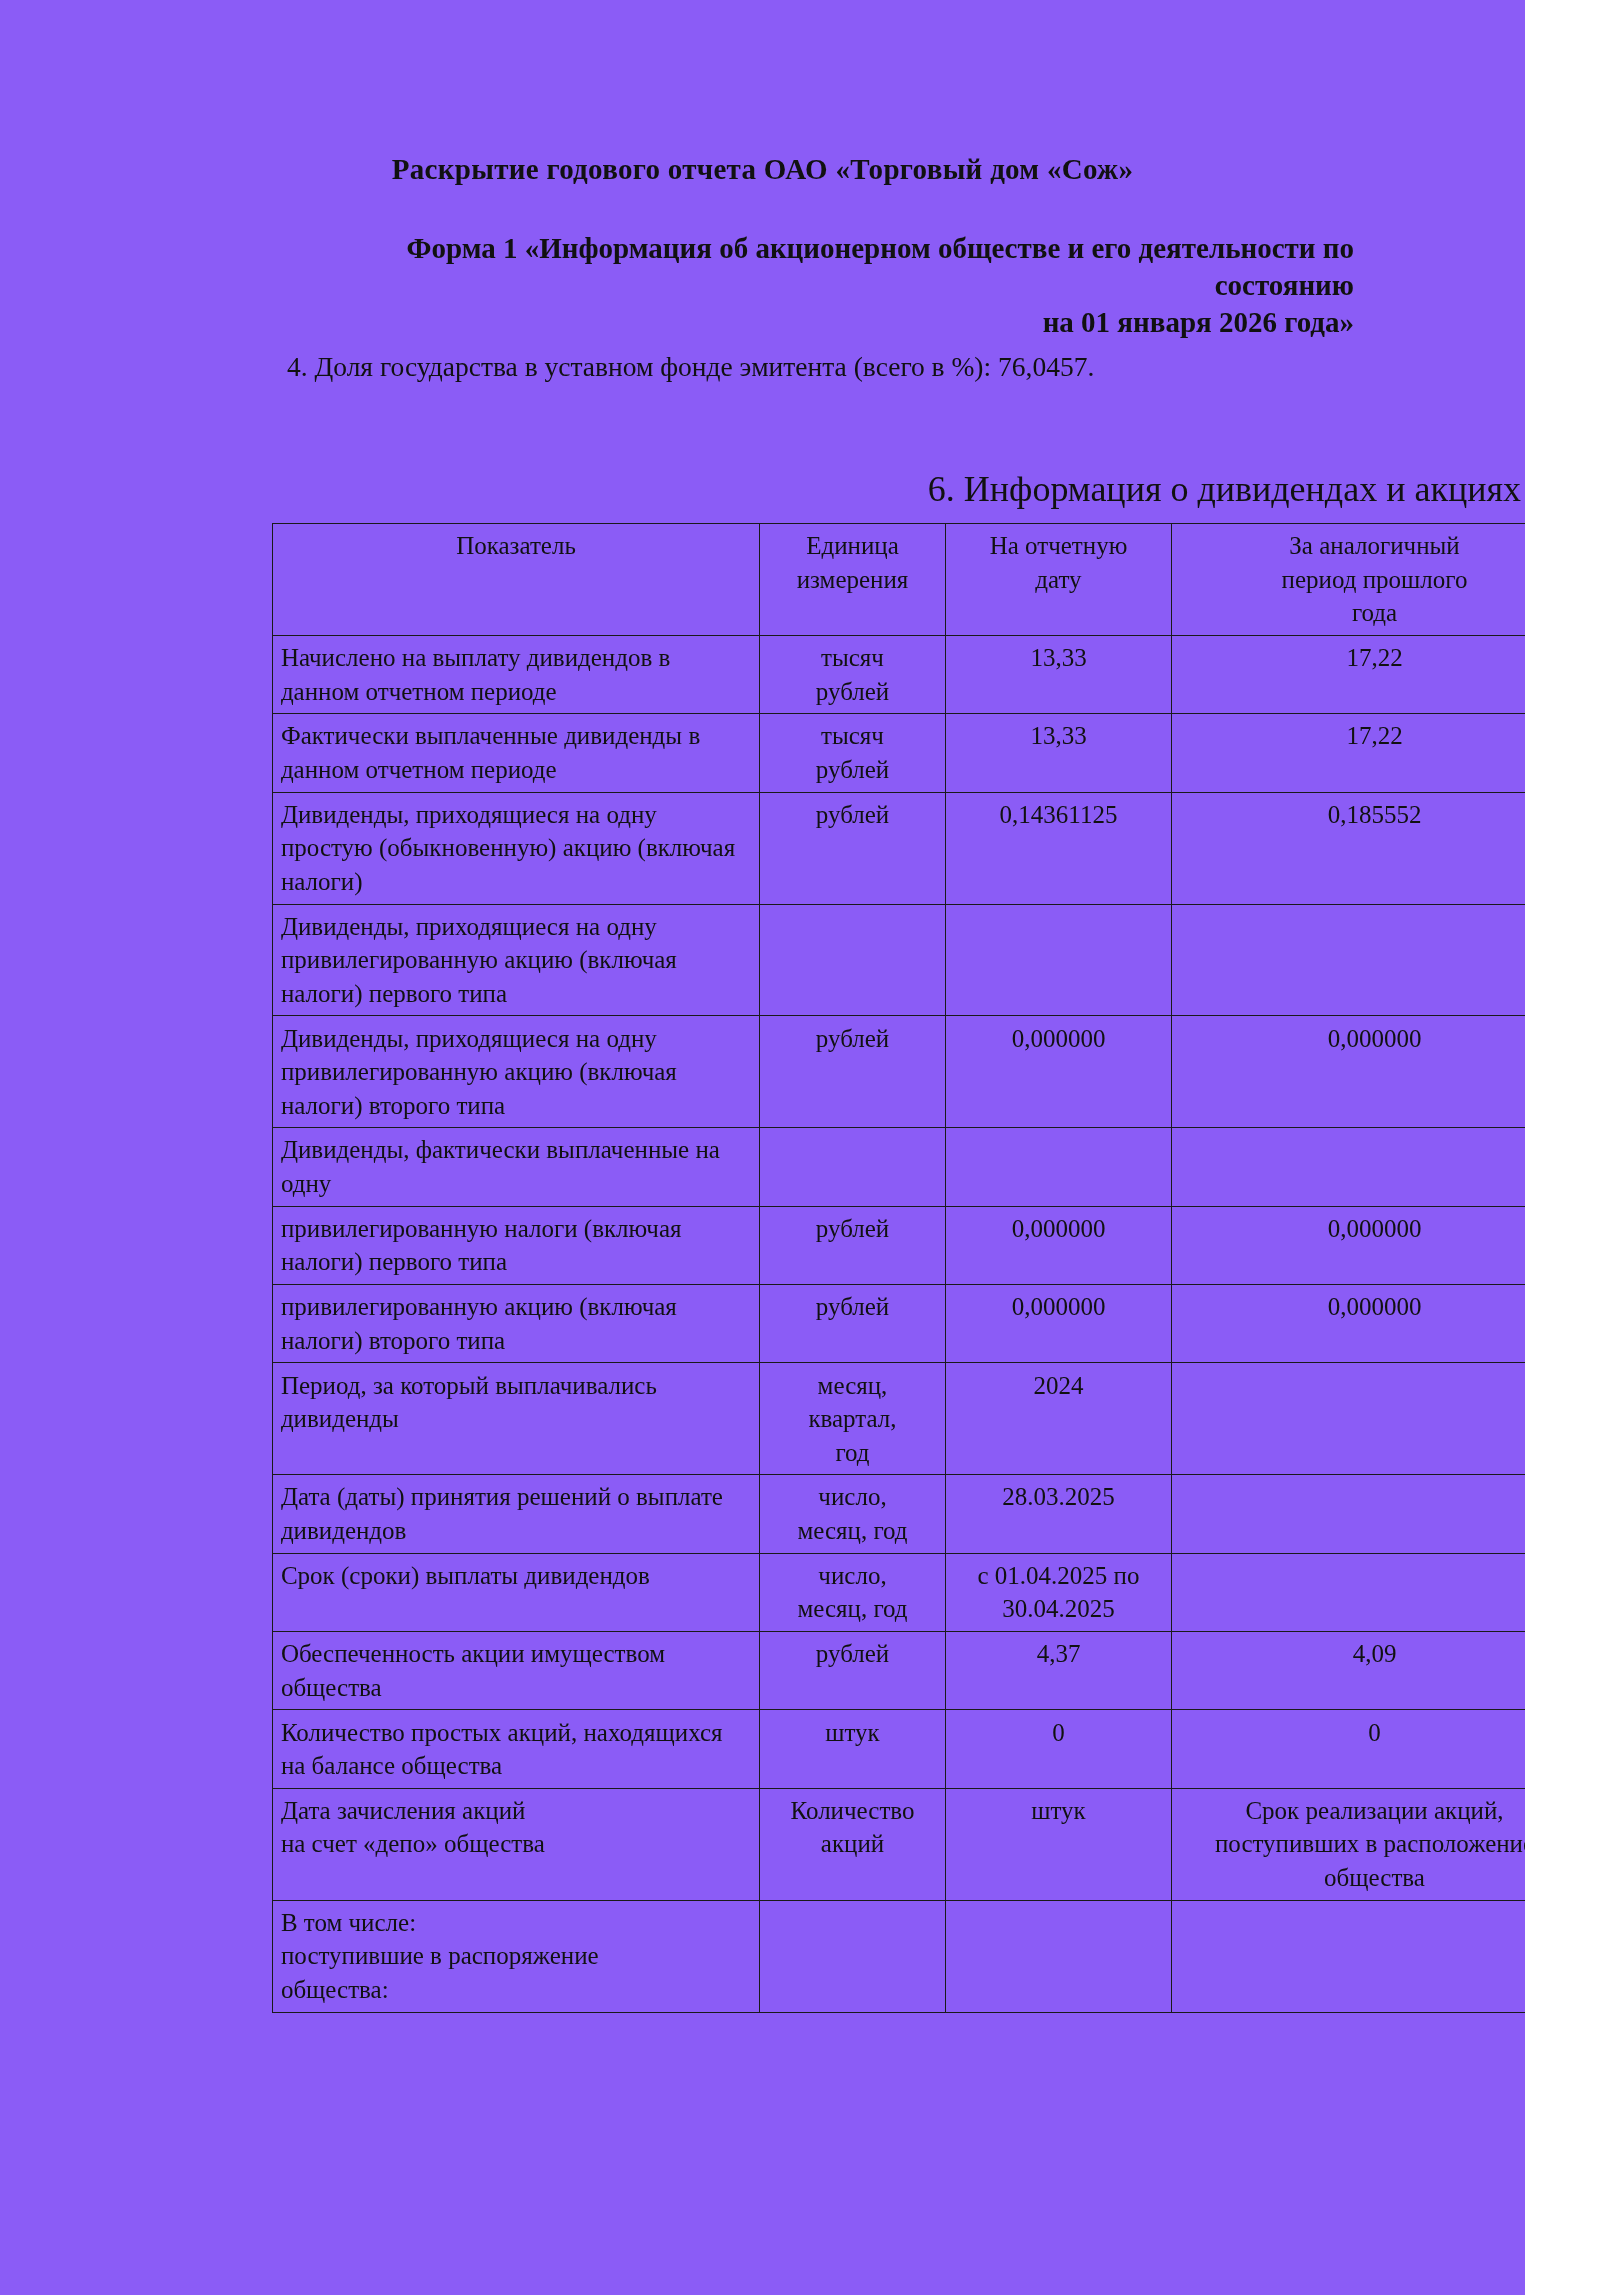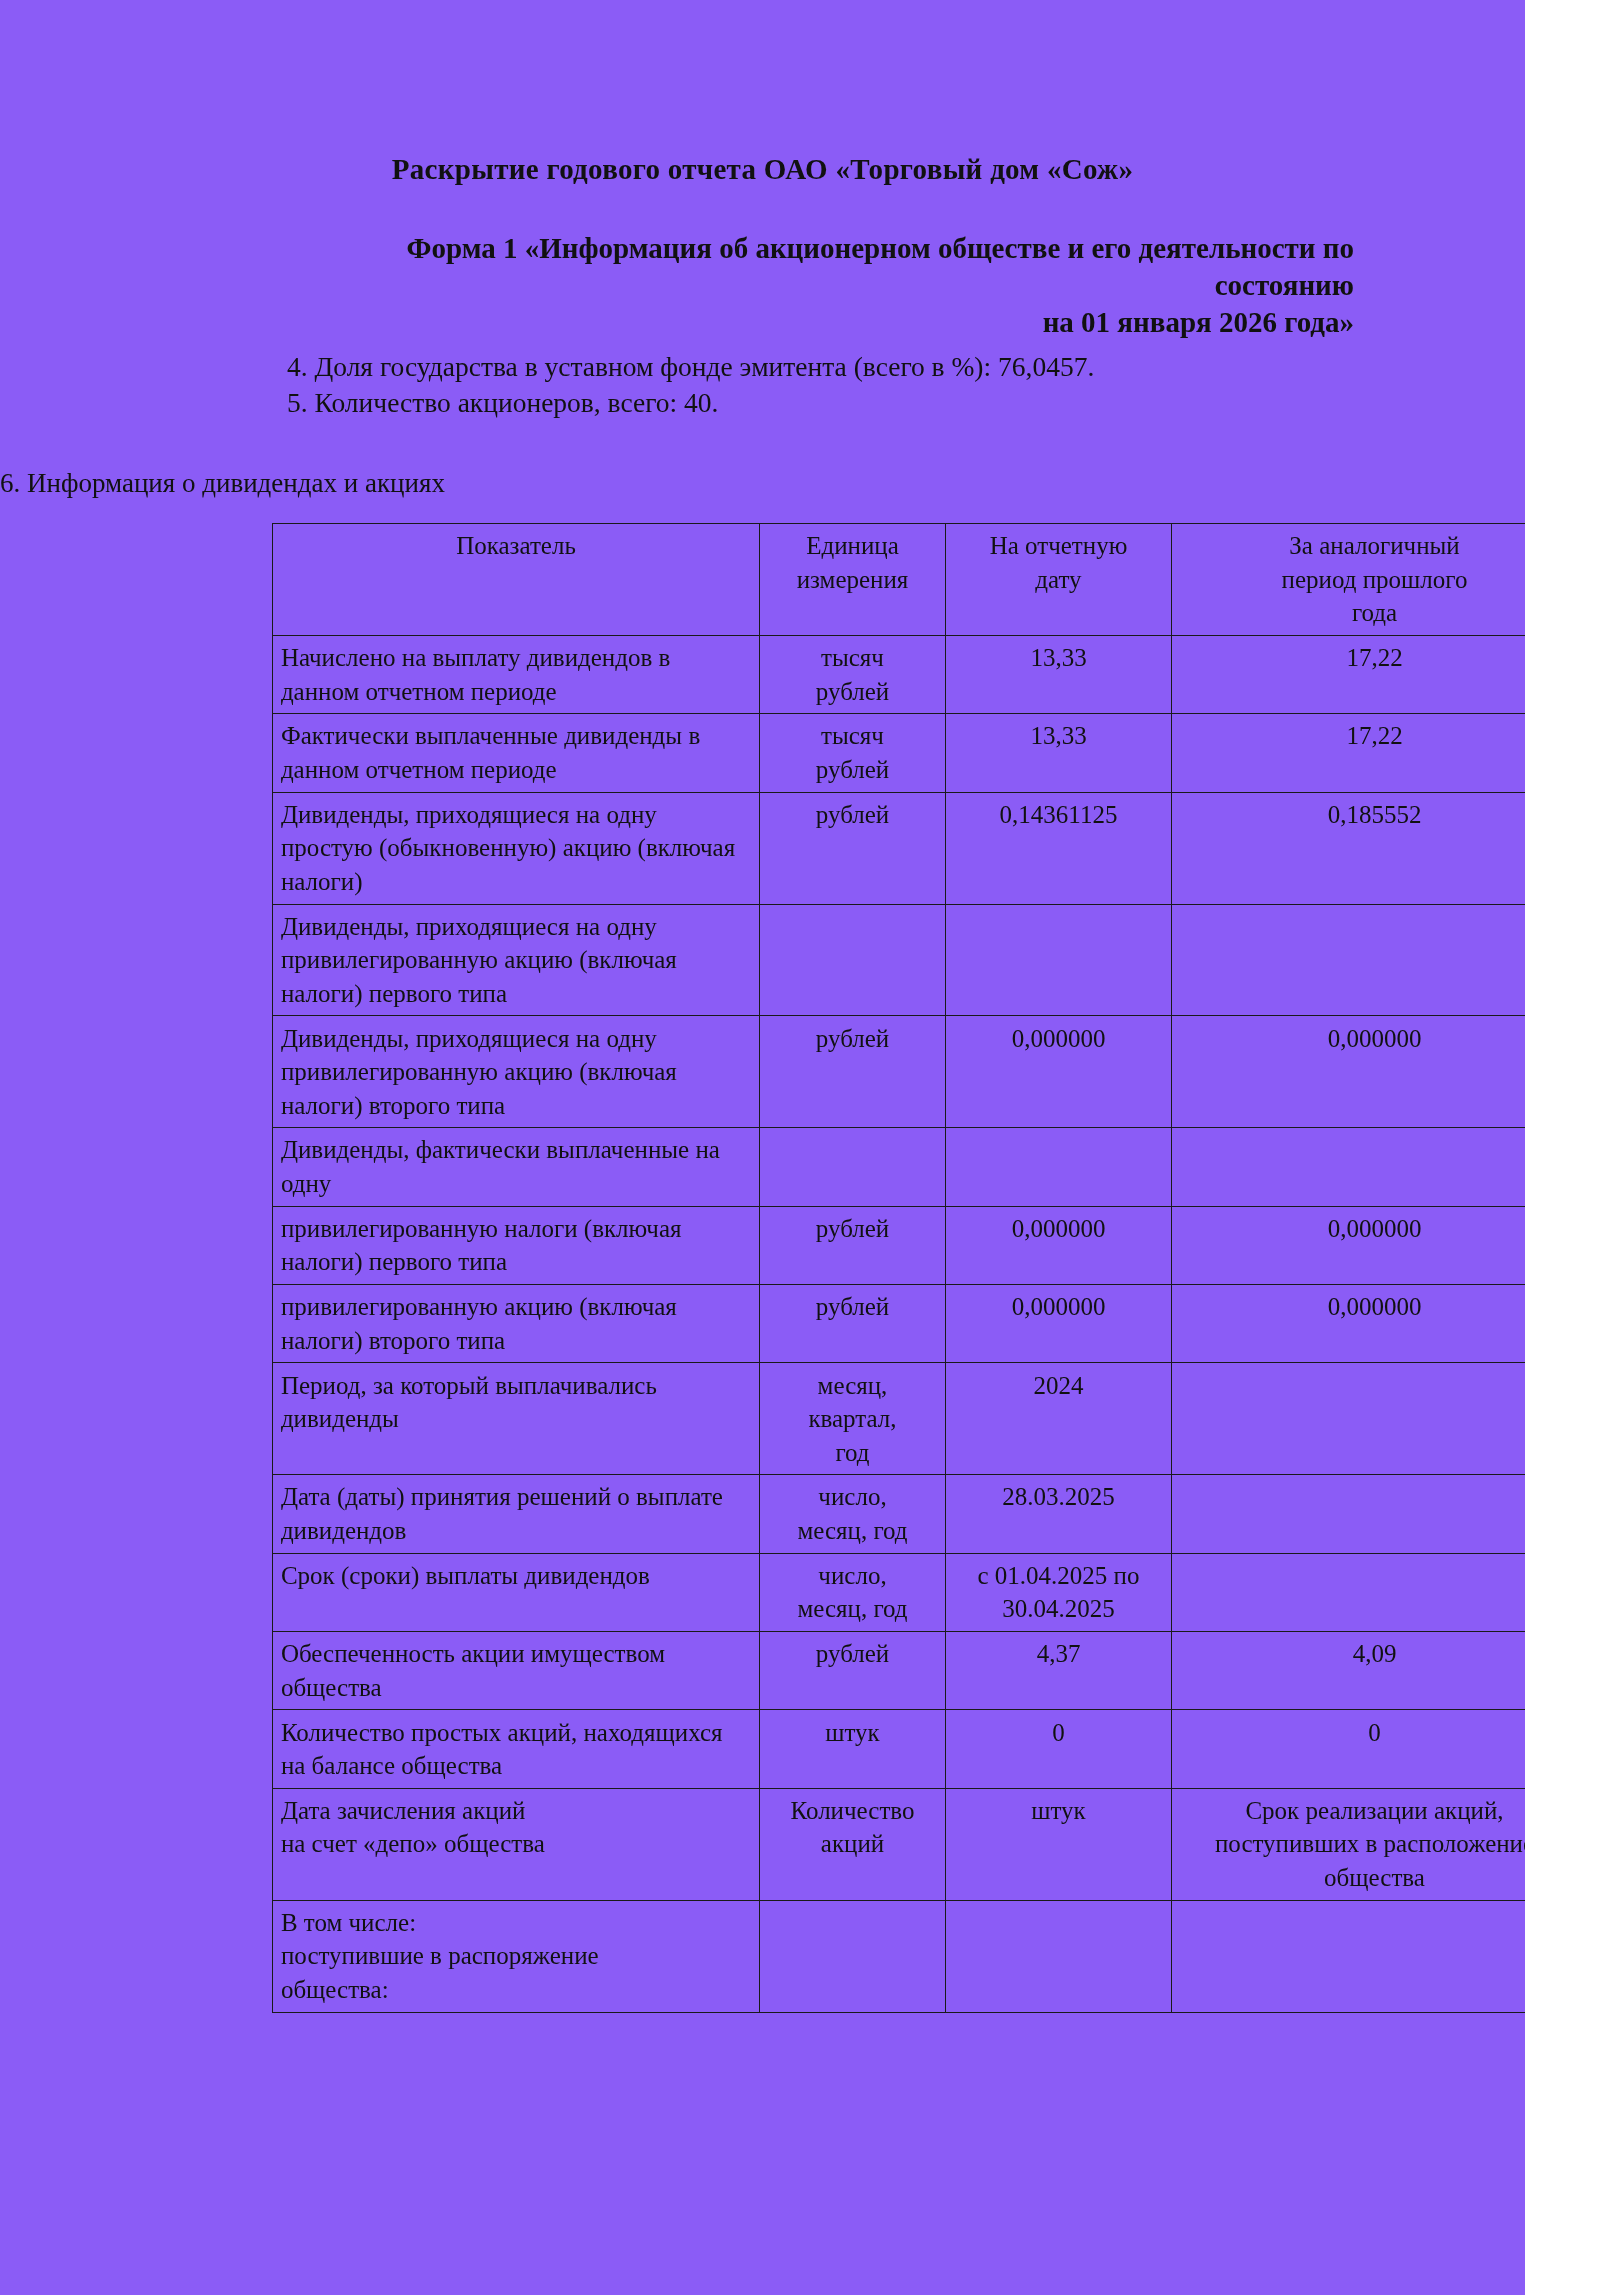--- a/index.html
+++ b/index.html
@@ -49,22 +49,22 @@
     white-space: nowrap;
   }
   #line-4 { top: 349px; }
   #line-5 { top: 385px; }
 
   #section-6 {
     position: absolute;
     left: 0;
     right: 4px;
     top: 468px;
-    text-align: left;
-    font-size: 27px;
+    text-align: right;
+    font-size: 36px;
   }
 
   
   #dividend-table {
     position: absolute;
     left: 272px;
     top: 523px;
     width: 1305px;
     border-collapse: collapse;
     table-layout: fixed;
@@ -101,21 +101,20 @@
 
   <div id="title-main" class="doc-title">Раскрытие годового отчета ОАО «Торговый дом «Сож»</div>
 
   <div id="form-title">
     <div>Форма 1 «Информация об акционерном обществе и его деятельности по состоянию</div>
     <div>на 01 января 2026 года»</div>
   </div>
 
   <div id="line-4" class="para-line">4. Доля государства в уставном фонде эмитента (всего в %): 76,0457.</div>
 
-  <div id="line-5" class="para-line">5. Количество акционеров, всего: 40.</div>
 
   <div id="section-6">6. Информация о дивидендах и акциях</div>
 
   <table id="dividend-table">
     <colgroup>
       <col class="c-ind">
         <col class="c-unit">
         <col class="c-cur">
         <col class="c-prev">
     </colgroup>

